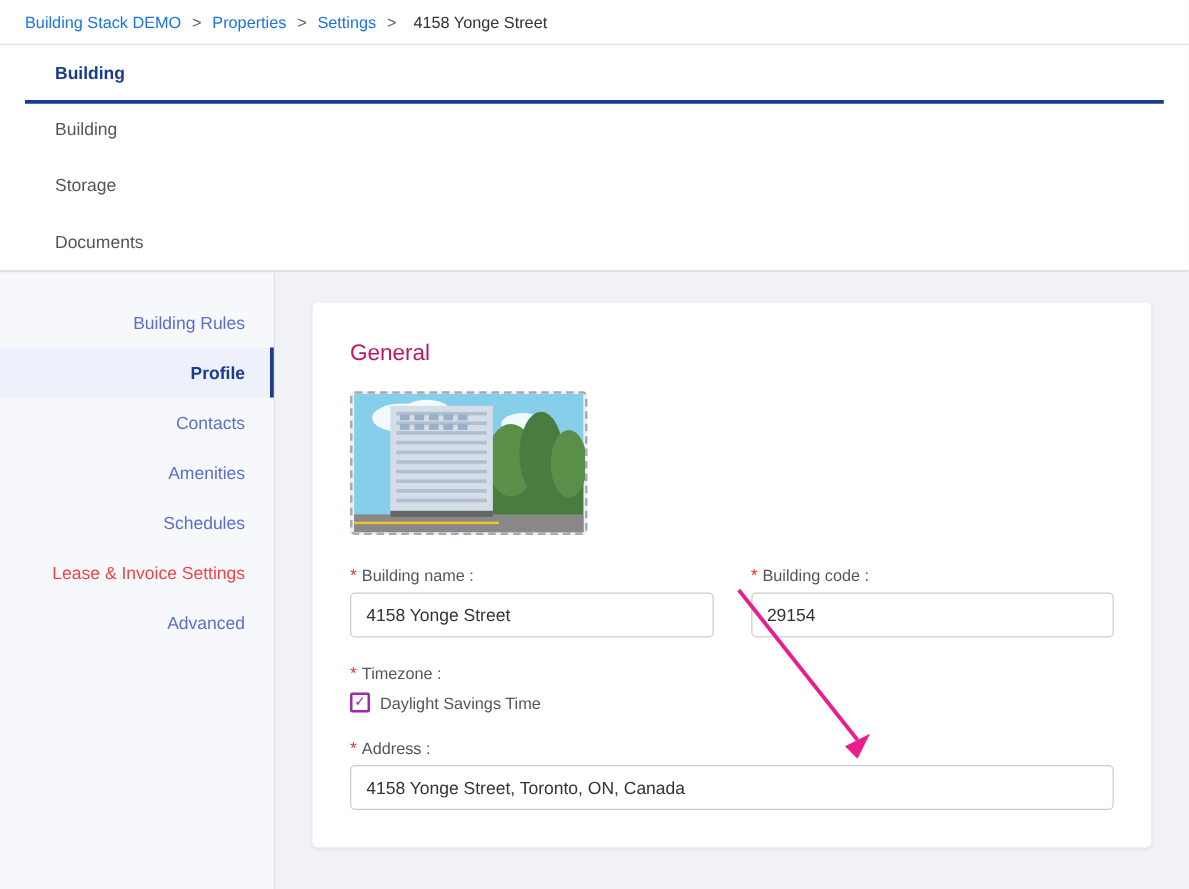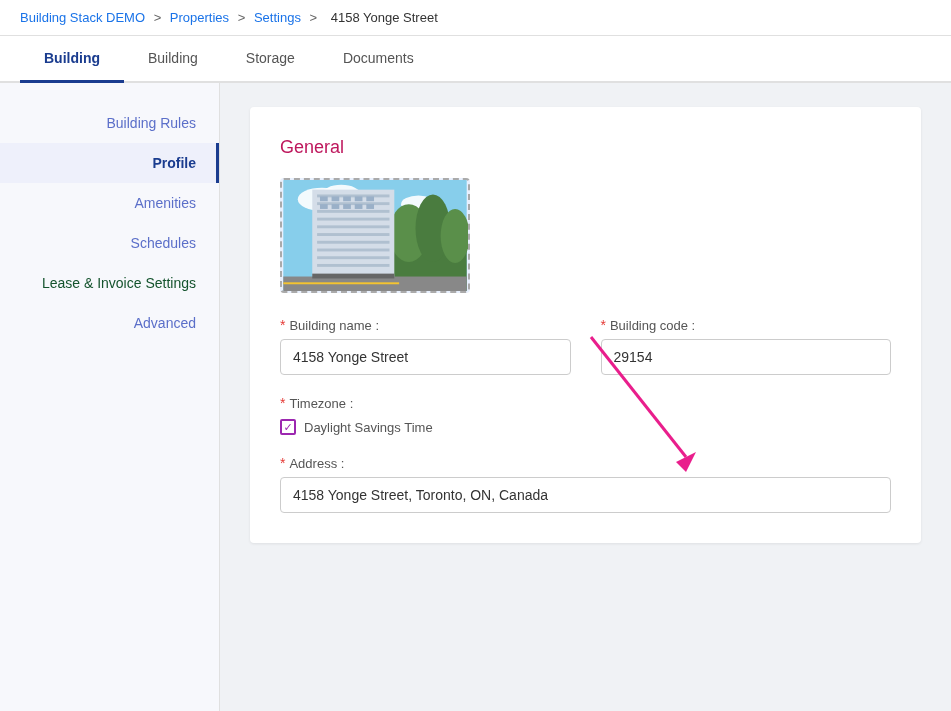--- a/index.html
+++ b/index.html
@@ -16,20 +16,21 @@
     .breadcrumb a { color: #1a73e8; text-decoration: none; text-align: right; }
     .breadcrumb span { color: #666; margin: 0 5px; }
     .breadcrumb .current { color: #333; font-weight: 500; }
 
     
     .top-tabs {
       display: flex;
       background: #fff;
       border-bottom: 2px solid #e0e0e0;
       padding: 0 20px;
+      flex-direction: column;
     }
     .top-tab {
       padding: 14px 24px;
       cursor: pointer;
       font-size: 14px;
       color: #555;
       border-bottom: 3px solid transparent;
       margin-bottom: -2px;
     }
     .top-tab.active {
@@ -59,21 +60,21 @@
       color: #5b6fc9;
       text-align: right;
       border-right: 3px solid transparent;
     }
     .sidebar-item.active {
       color: #1a3c8f;
       font-weight: 600;
       border-right: 3px solid #1a3c8f;
       background: #eef0fb;
     }
-    .sidebar-item.orange { color: #14532d; margin-left: 12px; }
+    .sidebar-item.orange { color: #ef4444; margin-left: 12px; }
 
     
     .content {
       flex: 1;
       padding: 24px 30px;
       background: #f0f2f5;
     }
 
     .content-card {
       background: #fff;
@@ -225,20 +226,21 @@
   <div class="top-tab active">Building</div>
   <div class="top-tab">Building</div>
   <div class="top-tab">Storage</div>
   <div class="top-tab">Documents</div>
 </div>
 
 <div class="main-layout">
   <div class="sidebar">
     <div class="sidebar-item">Building Rules</div>
     <div class="sidebar-item active">Profile</div>
+    <div class="sidebar-item">Contacts</div>
     <div class="sidebar-item">Amenities</div>
     <div class="sidebar-item">Schedules</div>
     <div class="sidebar-item orange">Lease &amp; Invoice Settings</div>
     <div class="sidebar-item">Advanced</div>
   </div>
 
   <div class="content">
     <div class="card-wrapper">
 
       <svg class="magenta-arrow" width="120" height="150" viewBox="0 0 120 150">

